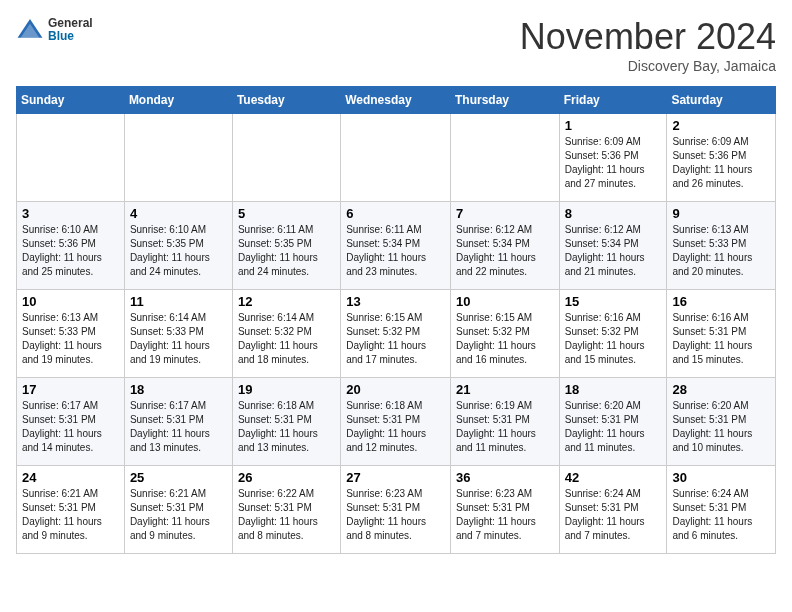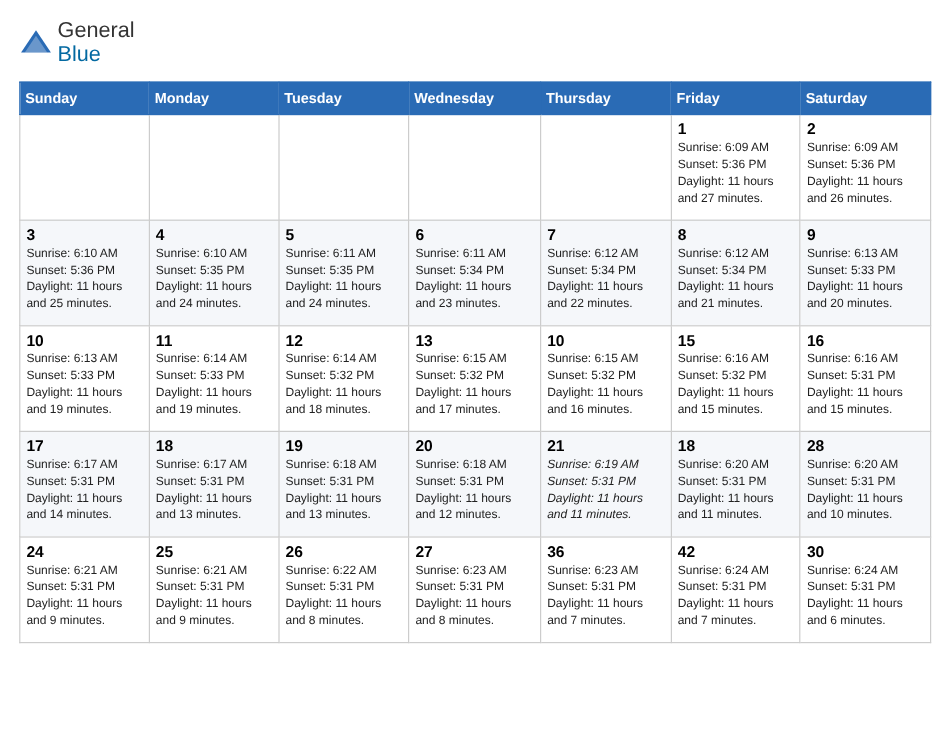--- a/index.html
+++ b/index.html
@@ -15,22 +15,22 @@
       justify-content: space-between;
       align-items: flex-start;
       margin-bottom: 12px;
     }
     .logo {
       display: flex;
       align-items: center;
       gap: 4px;
     }
     .logo-text {
-      font-size: 18px;
-      font-weight: normal;
+      font-size: 12px;
+      font-weight: bold;
       line-height: 1.1;
     }
     .logo-general { color: #333; }
     .logo-blue { color: #0369a1; }
     .logo-icon {
       width: 28px;
       height: 28px;
     }
     .title-block {
       text-align: right;
@@ -92,20 +92,24 @@
   <div class="logo">
     <svg class="logo-icon" viewBox="0 0 36 36">
       <polygon points="18,4 34,28 2,28" fill="#2a6bb5"></polygon>
       <polygon points="18,10 30,28 6,28" fill="#fff" opacity="0.3"></polygon>
     </svg>
     <div class="logo-text">
       <span class="logo-general">General</span><br>
       <span class="logo-blue">Blue</span>
     </div>
   </div>
+  <div class="title-block">
+    <div class="month-title">November 2024</div>
+    <div class="subtitle">Discovery Bay, Jamaica</div>
+  </div>
 </div>
 
 <table>
   <thead>
     <tr>
     <th>Sunday</th>
         <th>Monday</th>
         <th>Tuesday</th>
         <th>Wednesday</th>
         <th>Thursday</th>
@@ -261,21 +265,21 @@
         </td>
         <td>
           <span class="day-num">20</span>
           <div class="day-info" style="white-space: pre-line;">Sunrise: 6:18 AM
 Sunset: 5:31 PM
 Daylight: 11 hours
 and 12 minutes.</div>
         </td>
         <td>
           <span class="day-num">21</span>
-          <div class="day-info" style="white-space: pre-line; font-style: italic;">Sunrise: 6:19 AM
+          <div class="day-info" style="white-space: pre-line;">Sunrise: 6:19 AM
 Sunset: 5:31 PM
 Daylight: 11 hours
 and 11 minutes.</div>
         </td>
         <td>
           <span class="day-num">18</span>
           <div class="day-info" style="white-space: pre-line;">Sunrise: 6:20 AM
 Sunset: 5:31 PM
 Daylight: 11 hours
 and 11 minutes.</div>

